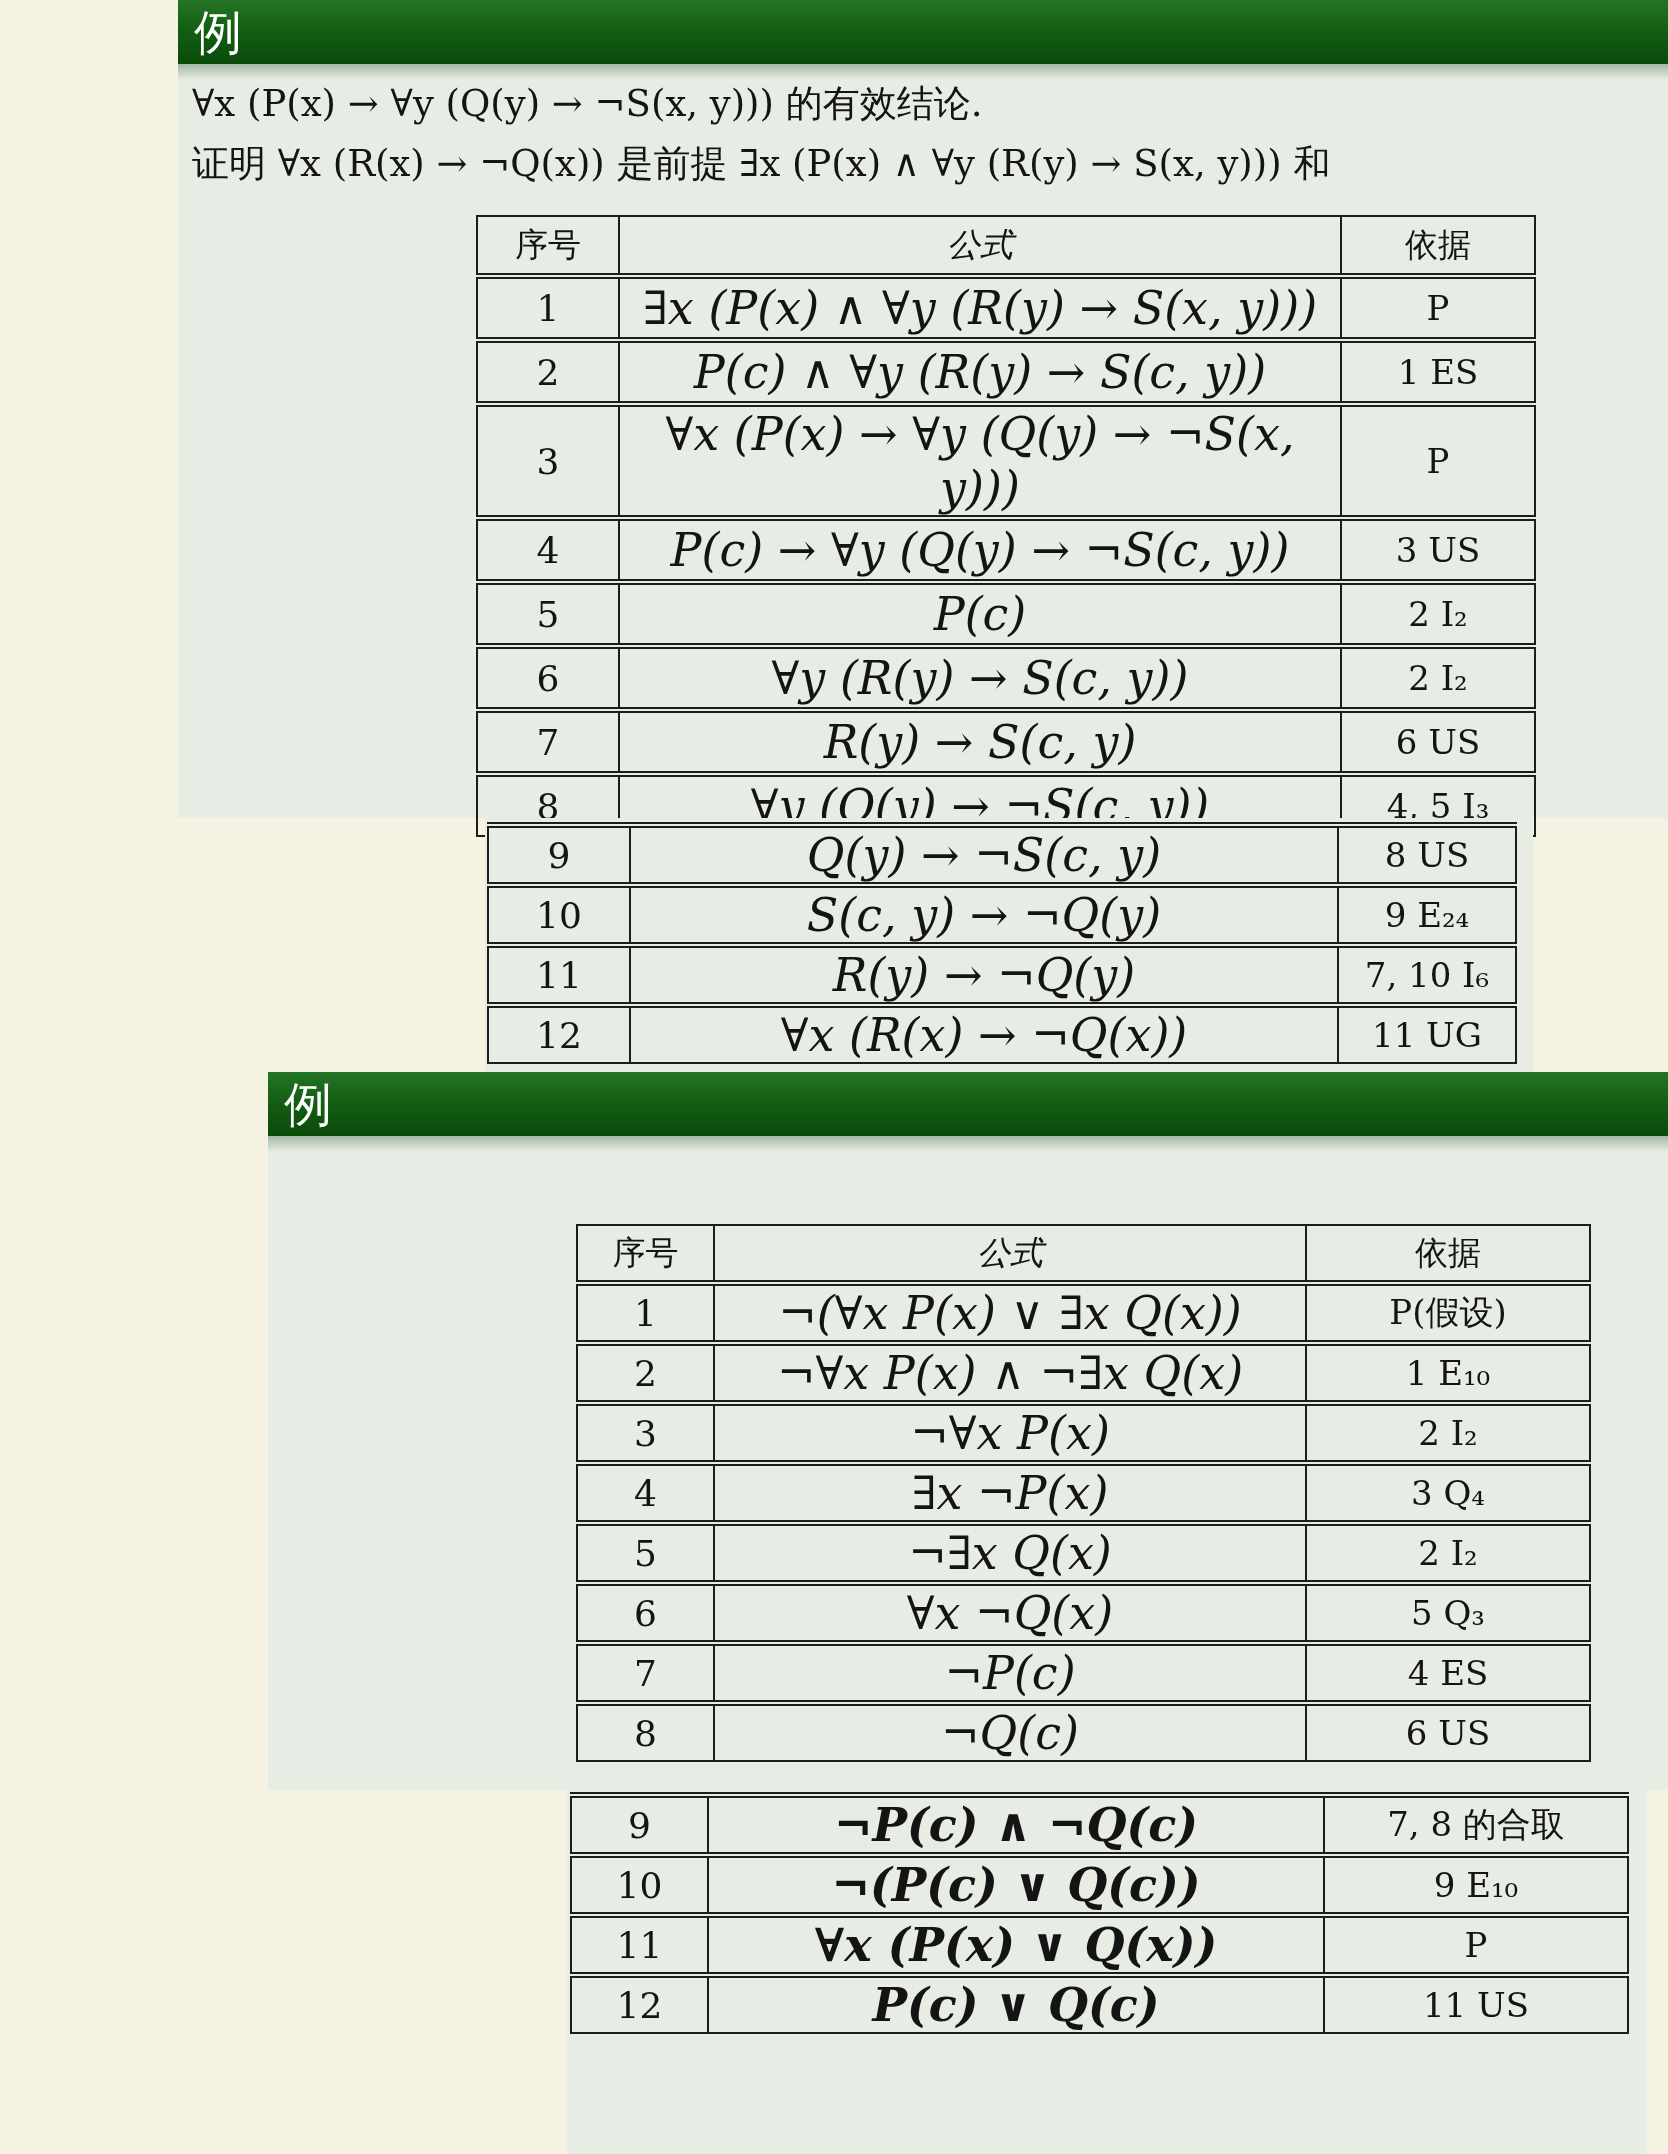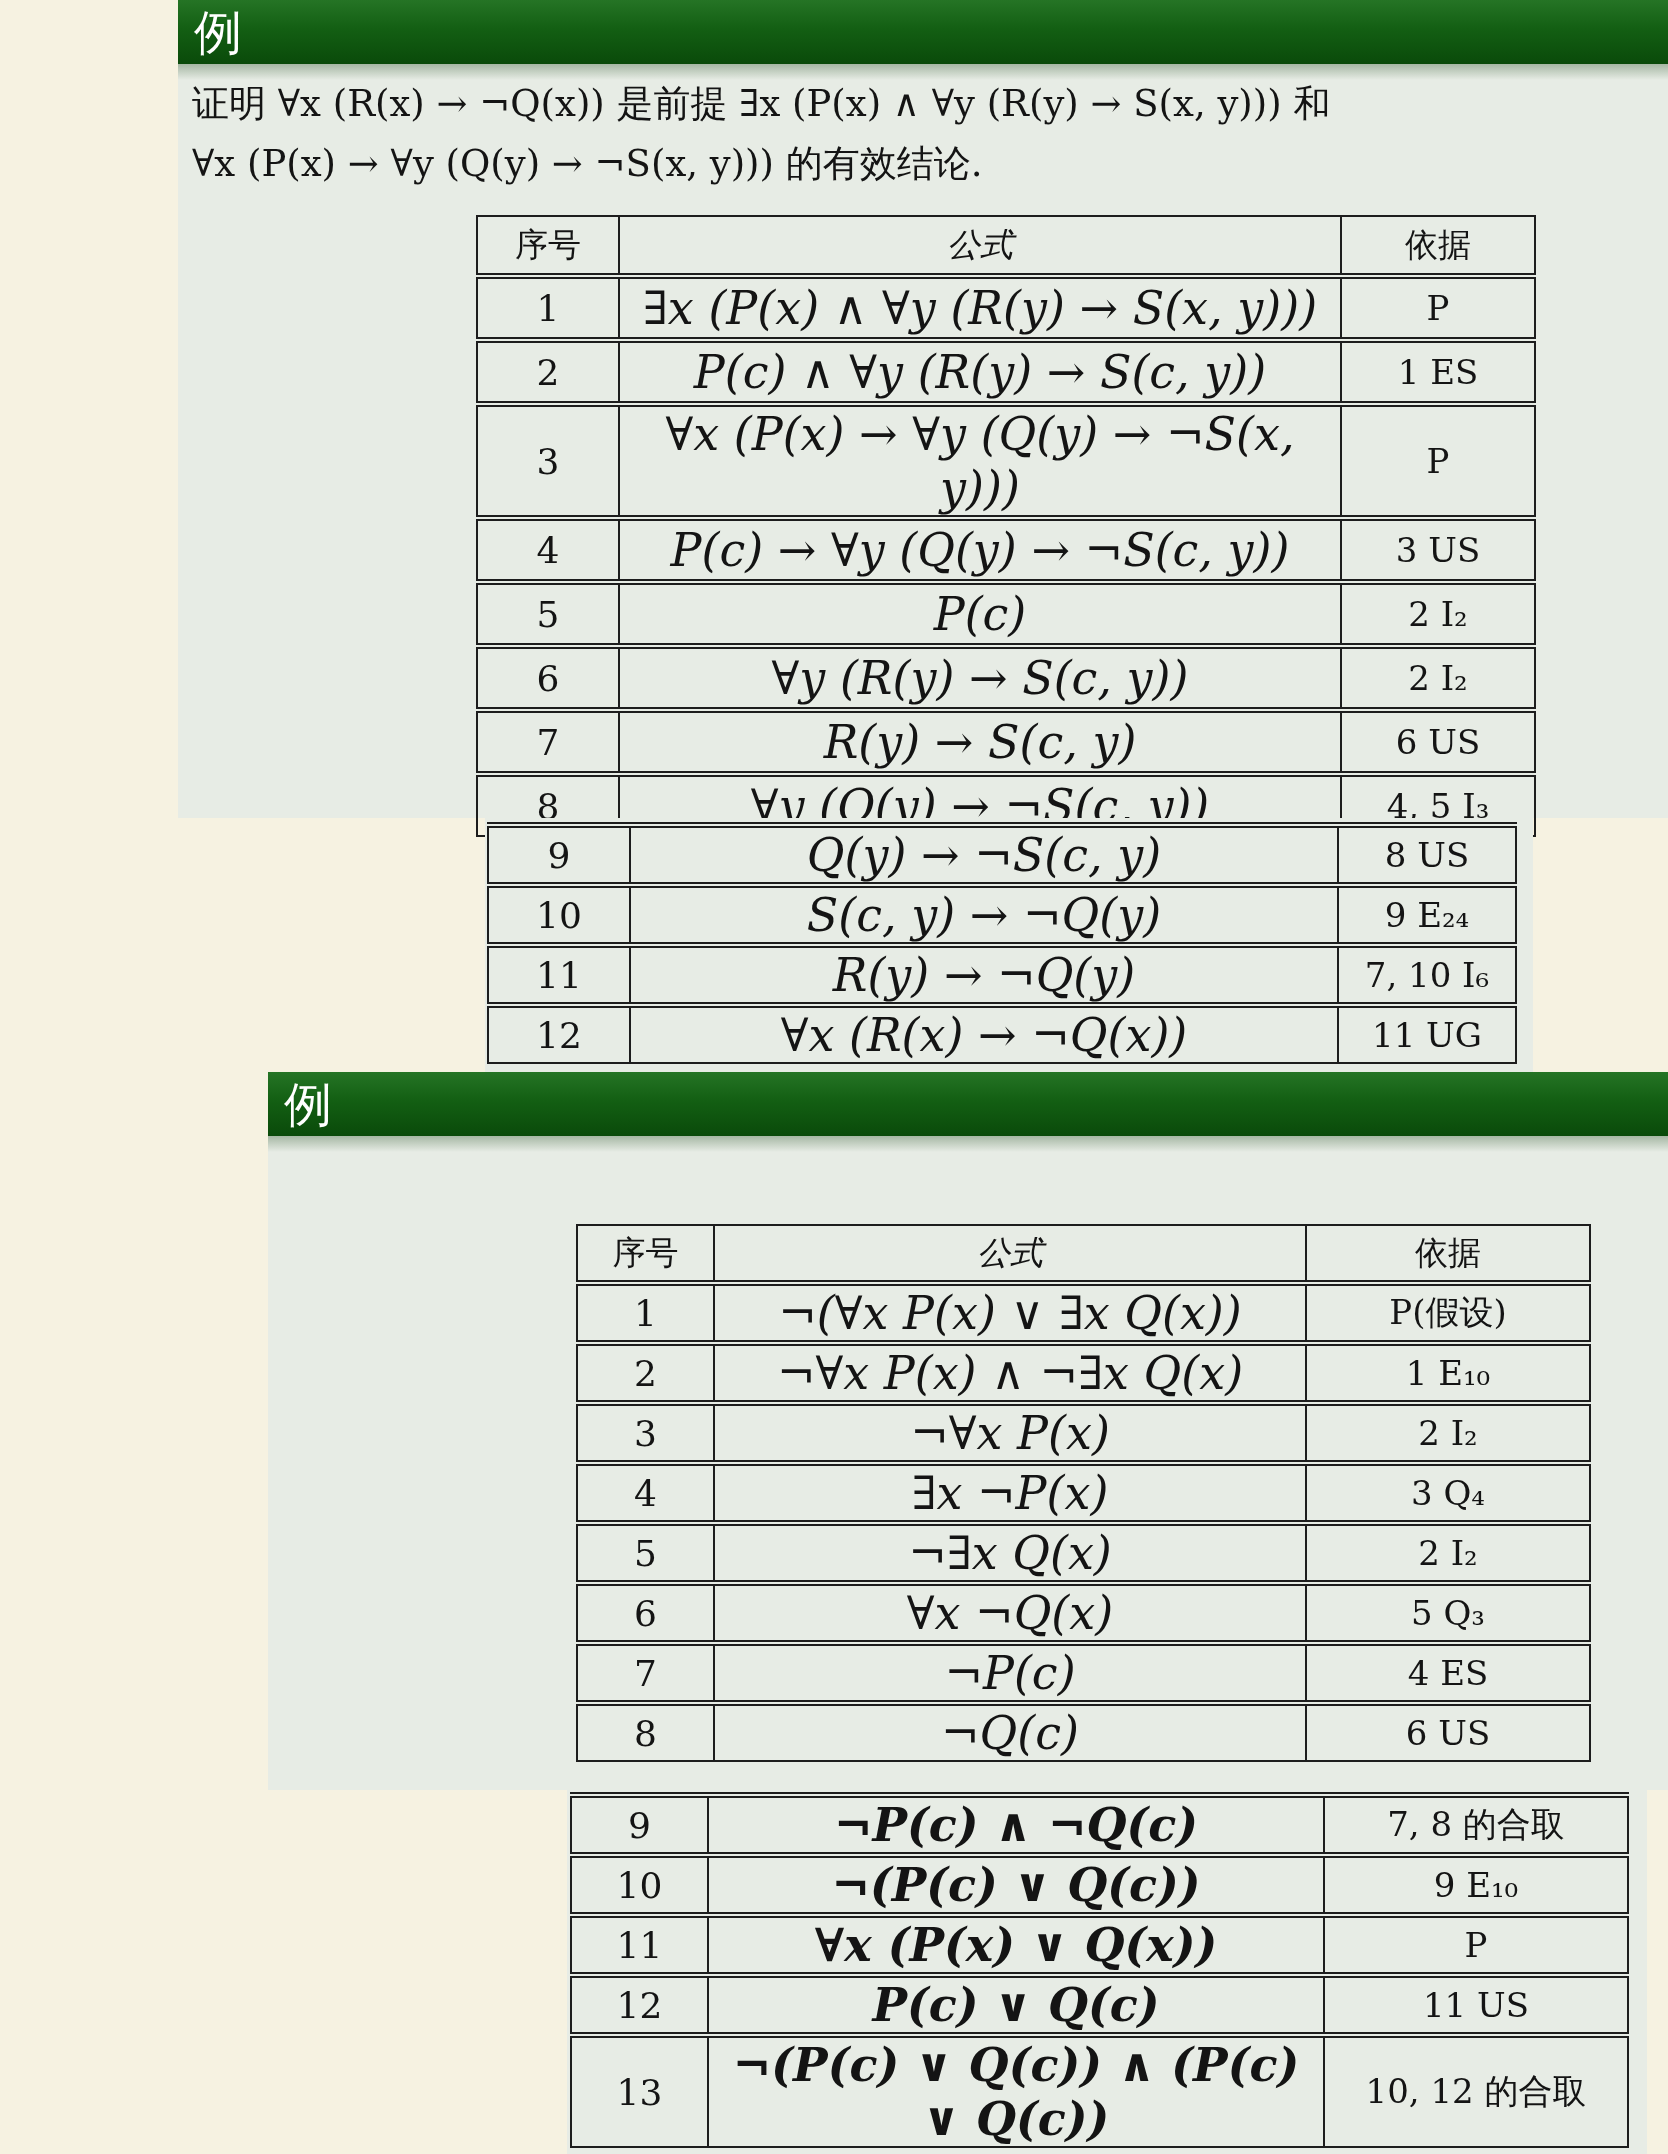--- a/index.html
+++ b/index.html
@@ -87,22 +87,22 @@
   #frag-d{left:567px;top:1790px;width:1080px;height:364px;}
 </style>
 </head>
 <body>
 
 <section class="slide" id="frag-a">
   <header class="bar">
     <span class="bar-title">例</span>
   </header>
   <div class="statement stmt-a">
+    <div>∀x (P(x) → ∀y (Q(y) → ¬S(x, y))) 的有效结论.</div>
     <div>证明 ∀x (R(x) → ¬Q(x)) 是前提 ∃x (P(x) ∧ ∀y (R(y) → S(x, y))) 和</div>
-    <div>∀x (P(x) → ∀y (Q(y) → ¬S(x, y))) 的有效结论.</div>
   </div>
 
   <table class="ptable t1">
     <thead>
       <tr>
         <th class="c-no">序号</th>
         <th class="c-formula">公式</th>
         <th class="c-basis">依据</th>
       </tr>
     </thead>
@@ -252,20 +252,15 @@
       <tr>
         <td class="c-no">11</td>
         <td class="c-formula">∀x (P(x) ∨ Q(x))</td>
         <td class="c-basis">P</td>
       </tr>
       <tr>
         <td class="c-no">12</td>
         <td class="c-formula">P(c) ∨ Q(c)</td>
         <td class="c-basis">11 US</td>
       </tr>
-      <tr>
-        <td class="c-no">13</td>
-        <td class="c-formula">¬(P(c) ∨ Q(c)) ∧ (P(c) ∨ Q(c))</td>
-        <td class="c-basis">10, 12 的合取</td>
-      </tr>
     </tbody>
   </table>
 </section>
 
 </body></html>

